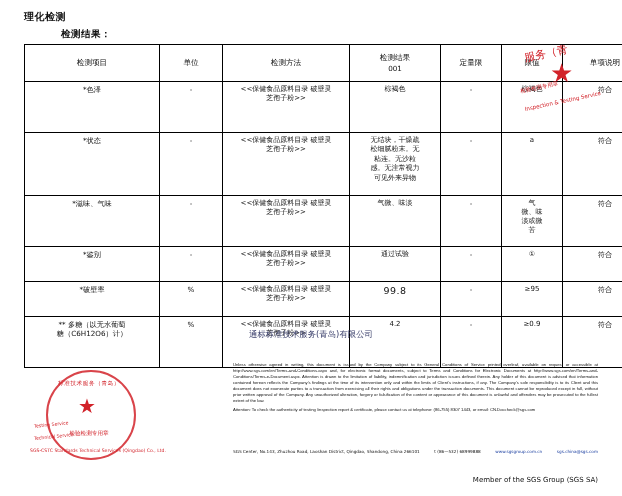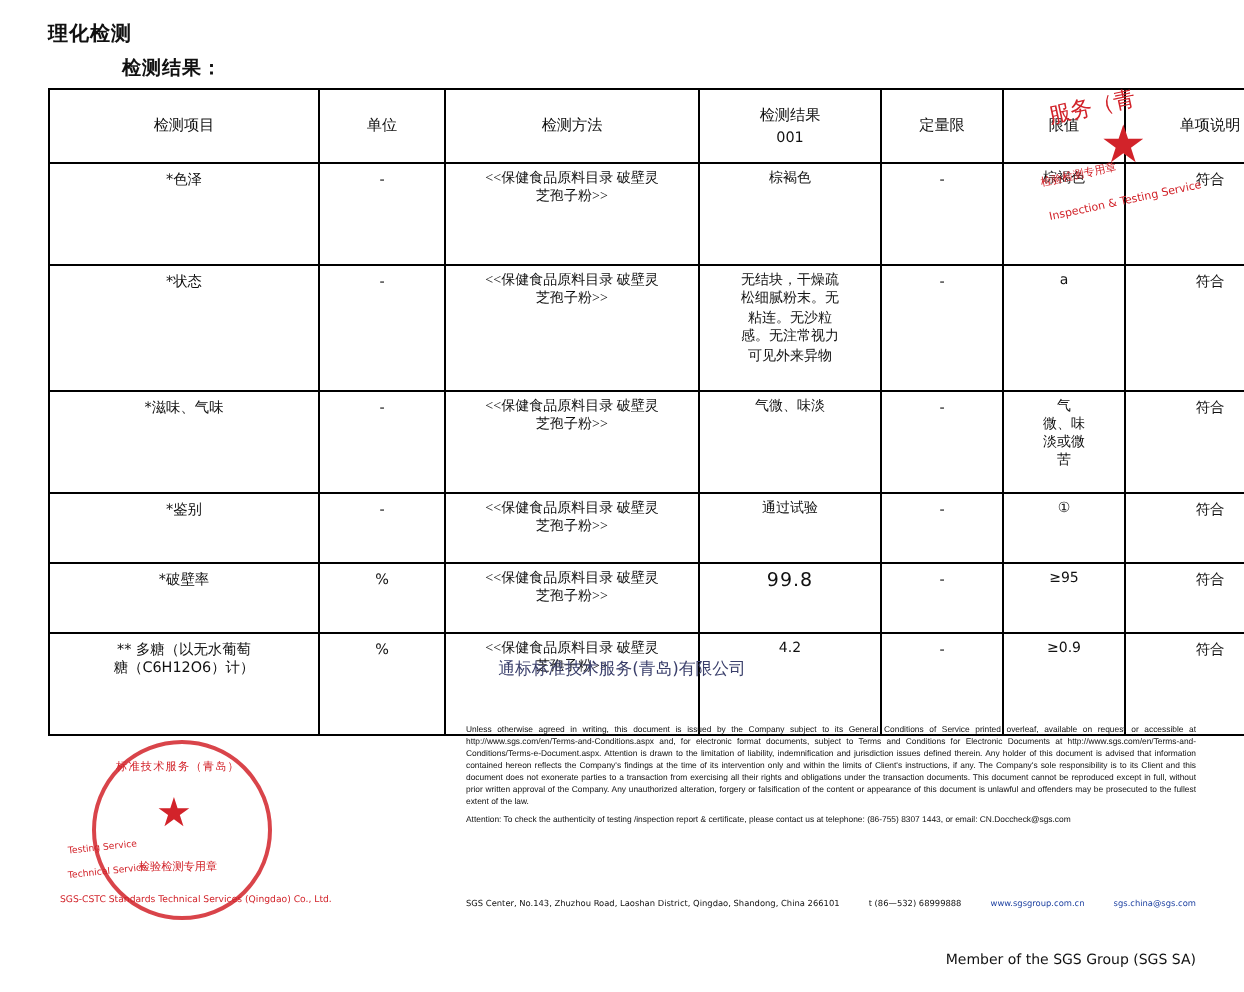--- a/index.html
+++ b/index.html
@@ -67,21 +67,20 @@
   .col-w1 { width: 128px; }
   .col-w2 { width: 56px; }
   .col-w3 { width: 120px; }
   .col-w4 { width: 84px; }
   .col-w5 { width: 54px; }
   .col-w6 { width: 54px; }
   .col-w7 { width: 78px; }
   .method-cell {
     font-size: 7px;
     line-height: 1.35;
-    font-family: Liberation Serif, serif;
   }
   .result-cell {
     font-size: 7px;
     line-height: 1.35;
     text-align: center;
   }
   .value-big {
     font-size: 9.5px;
     letter-spacing: 0.5px;
   }

